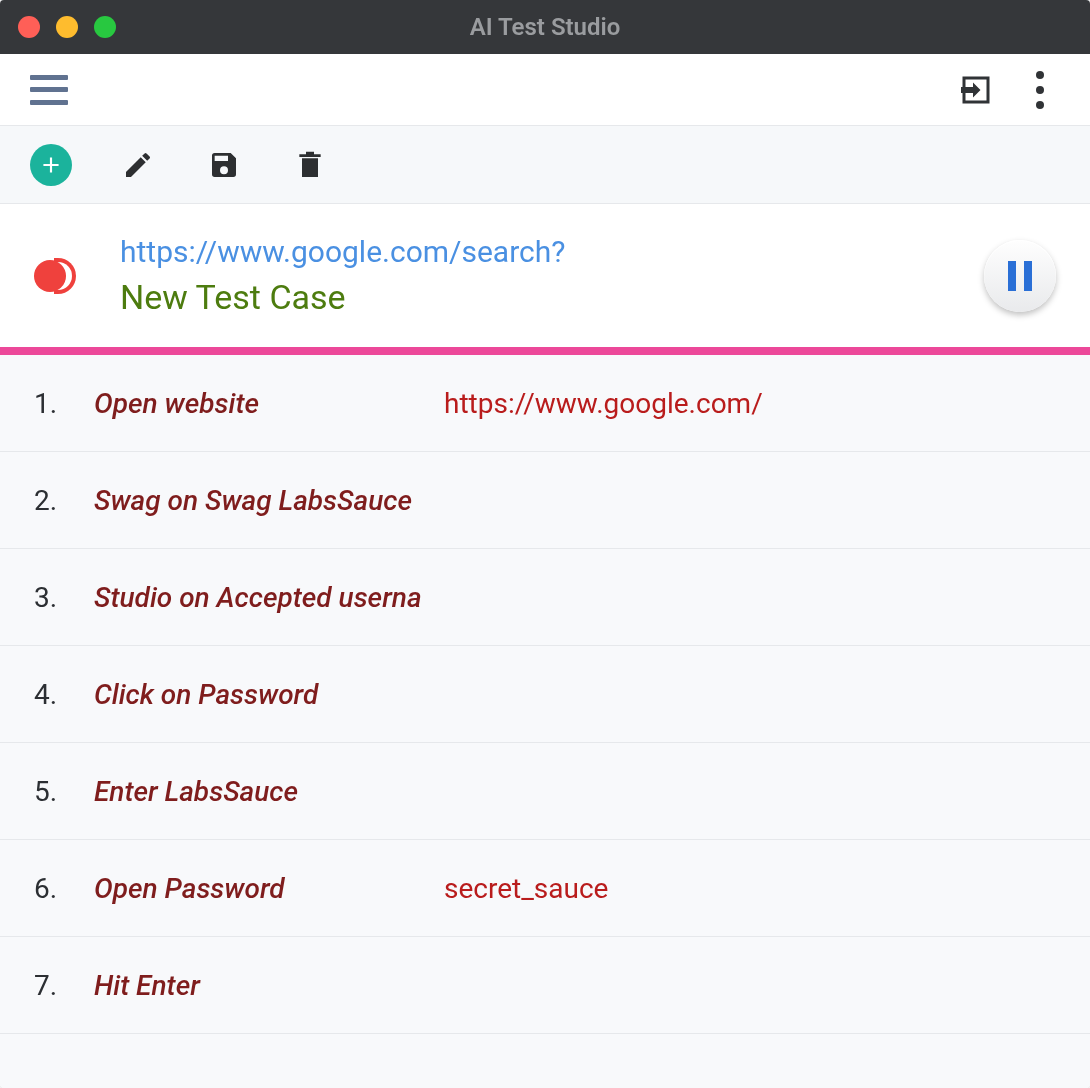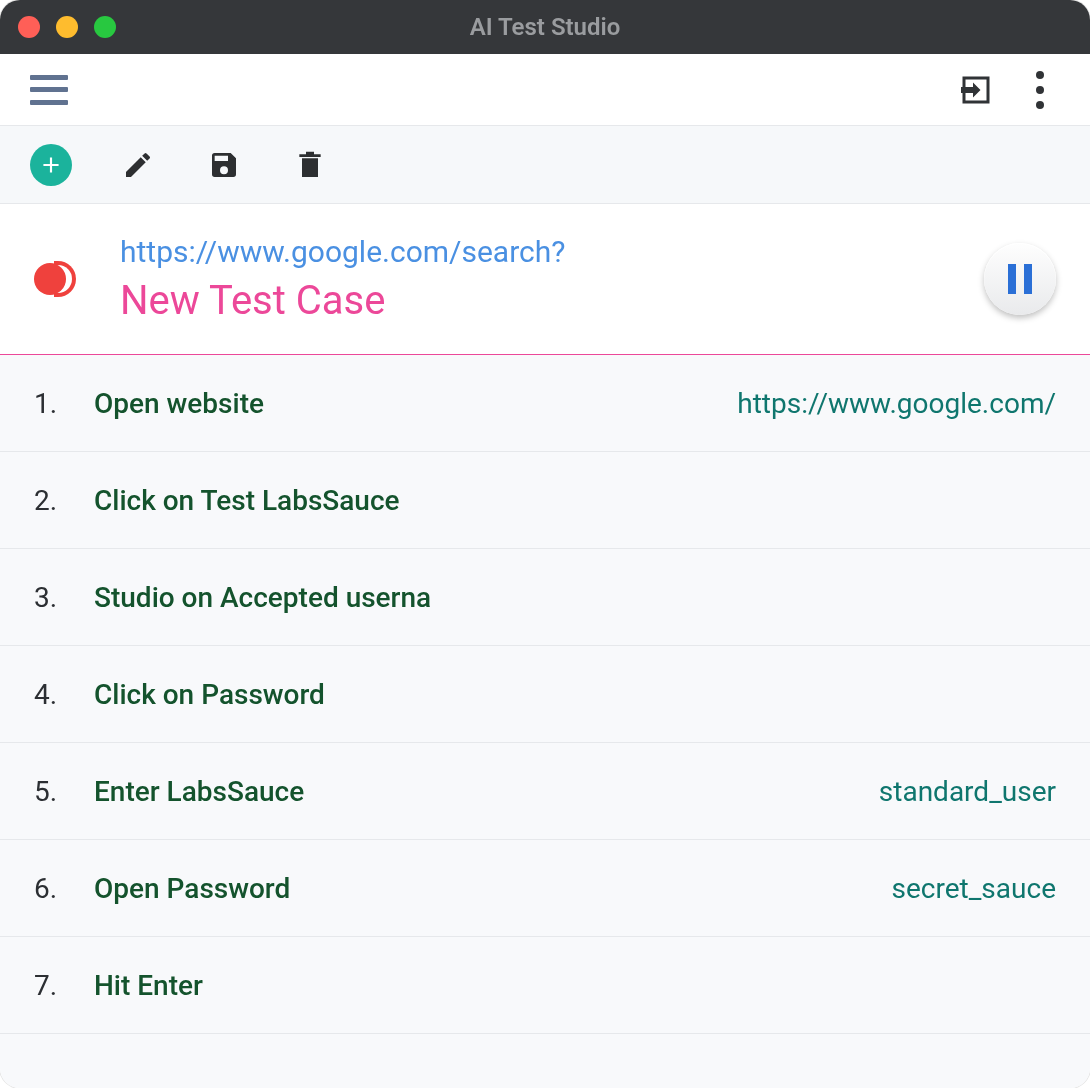--- a/index.html
+++ b/index.html
@@ -6,21 +6,21 @@
   body {
     font-family: -apple-system, BlinkMacSystemFont, "Segoe UI", Roboto, Helvetica, Arial, sans-serif;
     background: #ffffff;
     width: 1090px;
     height: 1088px;
     overflow: hidden;
   }
   .window {
     width: 1090px;
     height: 1088px;
-    border-radius: 20px;
+    border-radius: 4px;
     overflow: hidden;
     box-shadow: 0 0 0 1px rgba(0,0,0,0.1);
     background: #fff;
     display: flex;
     flex-direction: column;
   }
   .titlebar {
     background: #35373a;
     height: 54px;
     display: flex;
@@ -113,21 +113,21 @@
     width: 40px; height: 40px;
     display: flex; align-items: center; justify-content: center;
     cursor: pointer;
   }
   .tool-icon svg { fill: #2d2f31; }
   .testcase-header {
     background: #ffffff;
     display: flex;
     align-items: center;
     padding: 30px 34px 30px 34px;
-    border-bottom: 1px solid #ec4899;
+    border-bottom: 8px solid #ec4899;
   }
   .record-indicator {
     position: relative;
     width: 42px;
     height: 36px;
     margin-right: 44px;
     flex-shrink: 0;
   }
   .rec-outer {
     position: absolute;
@@ -153,22 +153,22 @@
   .tc-url {
     color: #4a90e2;
     font-size: 30px;
     font-weight: 400;
     margin-bottom: 8px;
     white-space: nowrap;
     overflow: hidden;
     text-overflow: ellipsis;
   }
   .tc-name {
-    color: #ec4899;
-    font-size: 40px;
+    color: #4d7c0f;
+    font-size: 34px;
     font-weight: 400;
   }
   .pause-btn {
     width: 72px; height: 72px;
     border-radius: 50%;
     background: linear-gradient(#fefefe, #e9eaec);
     box-shadow: 0 3px 6px rgba(0,0,0,0.25), inset 0 1px 1px #fff;
     display: flex; align-items: center; justify-content: center;
     cursor: pointer;
     flex-shrink: 0;
@@ -195,33 +195,33 @@
     font-size: 28px;
   }
   .step-num {
     width: 60px;
     color: #2c2f33;
     font-weight: 400;
     flex-shrink: 0;
   }
   .step-action {
     width: 350px;
-    color: #14532d;
+    color: #7f1d1d;
     font-weight: 500;
     white-space: nowrap;
     overflow: hidden;
     flex-shrink: 0;
+    font-style: italic;
   }
   .step-value {
     flex: 1;
-    color: #0f766e;
+    color: #b91c1c;
     font-weight: 400;
     white-space: nowrap;
     overflow: hidden;
-    text-align: right;
   }
 </style>
 </head>
 <body>
 
 <div class="window">
 
   <div class="titlebar">
     <div class="traffic-lights">
       <div class="tl tl-red"></div>
@@ -294,37 +294,36 @@
   </div>
 
   <div class="steps">
     <div class="step-row">
       <span class="step-num">1.</span>
       <span class="step-action">Open website</span>
       <span class="step-value">https://www.google.com/</span>
     </div>
     <div class="step-row">
       <span class="step-num">2.</span>
-      <span class="step-action">Click on Test LabsSauce</span>
+      <span class="step-action">Swag on Swag LabsSauce</span>
       <span class="step-value"></span>
     </div>
     <div class="step-row">
       <span class="step-num">3.</span>
       <span class="step-action">Studio on Accepted userna</span>
       <span class="step-value"></span>
     </div>
     <div class="step-row">
       <span class="step-num">4.</span>
       <span class="step-action">Click on Password</span>
       <span class="step-value"></span>
     </div>
     <div class="step-row">
       <span class="step-num">5.</span>
       <span class="step-action">Enter LabsSauce</span>
-      <span class="step-value">standard_user</span>
     </div>
     <div class="step-row">
       <span class="step-num">6.</span>
       <span class="step-action">Open Password</span>
       <span class="step-value">secret_sauce</span>
     </div>
     <div class="step-row">
       <span class="step-num">7.</span>
       <span class="step-action">Hit Enter</span>
       <span class="step-value"></span>

